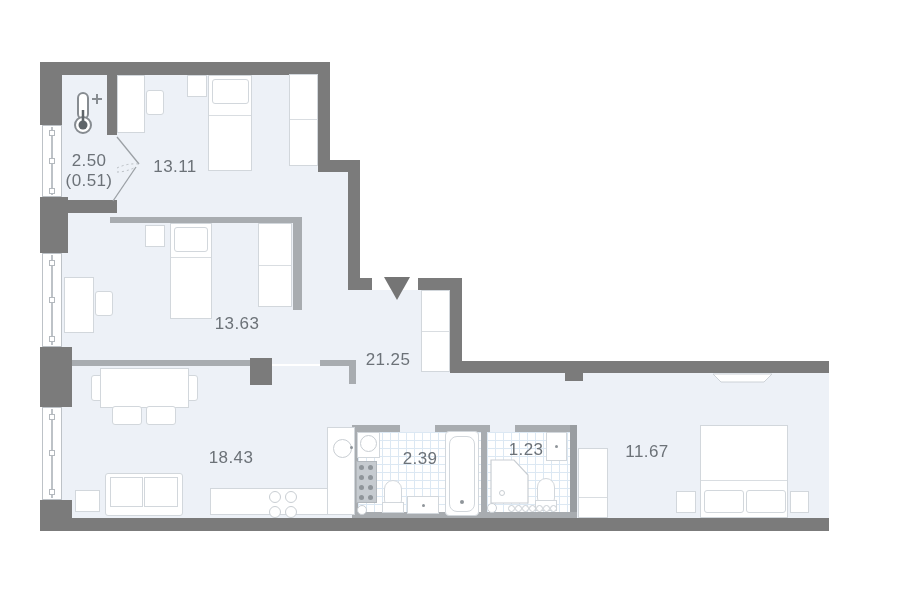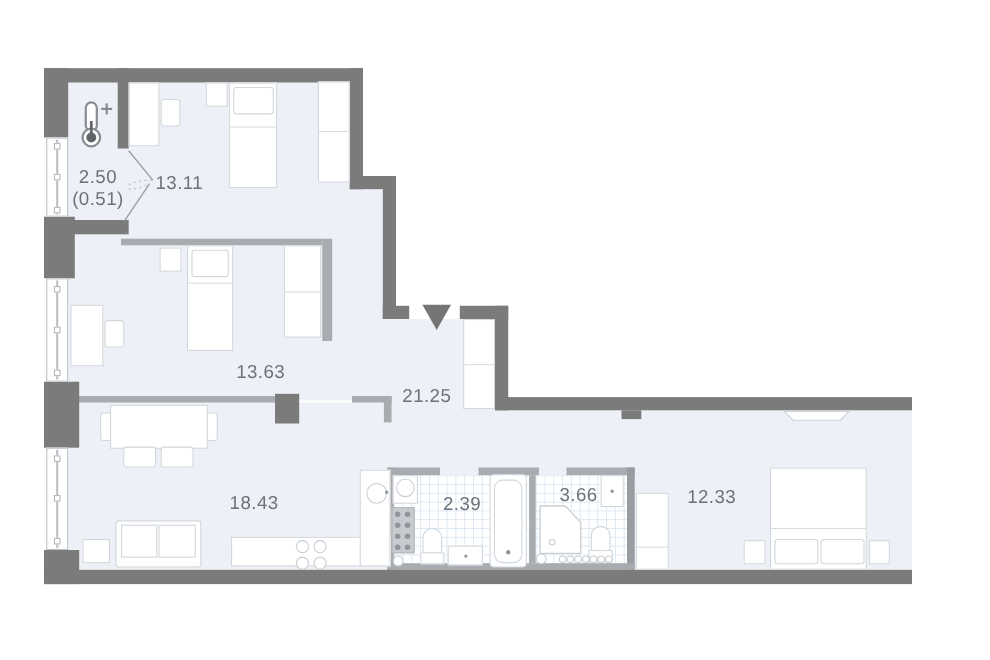--- a/index.html
+++ b/index.html
@@ -203,21 +203,21 @@
     <circle cx="15" cy="35" r="4.5" fill="#5f6569"></circle>
     <line x1="15" y1="33" x2="15" y2="20" stroke="#5f6569" stroke-width="2.5"></line>
     <line x1="24" y1="9" x2="34" y2="9" stroke="#878c91" stroke-width="2"></line>
     <line x1="29" y1="4" x2="29" y2="14" stroke="#878c91" stroke-width="2"></line>
   </svg>
 
   <div class="lbl" style="left:58px;top:151px;width:62px;">
     <span>2.50</span><br>
     <span>(0.51)</span>
   </div>
-  <div class="lbl" style="left:128px;top:157px;width:70px;">13.11</div>
-  <div class="lbl" style="left:202px;top:329px;width:70px;">13.63</div>
+  <div class="lbl" style="left:140px;top:157px;width:70px;">13.11</div>
+  <div class="lbl" style="left:202px;top:314px;width:70px;">13.63</div>
   <div class="lbl" style="left:353px;top:350px;width:70px;">21.25</div>
   <div class="lbl" style="left:196px;top:448px;width:70px;">18.43</div>
   <div class="lbl" style="left:390px;top:449px;width:60px;">2.39</div>
-  <div class="lbl" style="left:496px;top:440px;width:60px;">3.66</div>
-  <div class="lbl" style="left:612px;top:442px;width:70px;">12.33</div>
+  <div class="lbl" style="left:496px;top:440px;width:60px;">1.23</div>
+  <div class="lbl" style="left:612px;top:442px;width:70px;">11.67</div>
 
 </div>
 
 </body></html>

